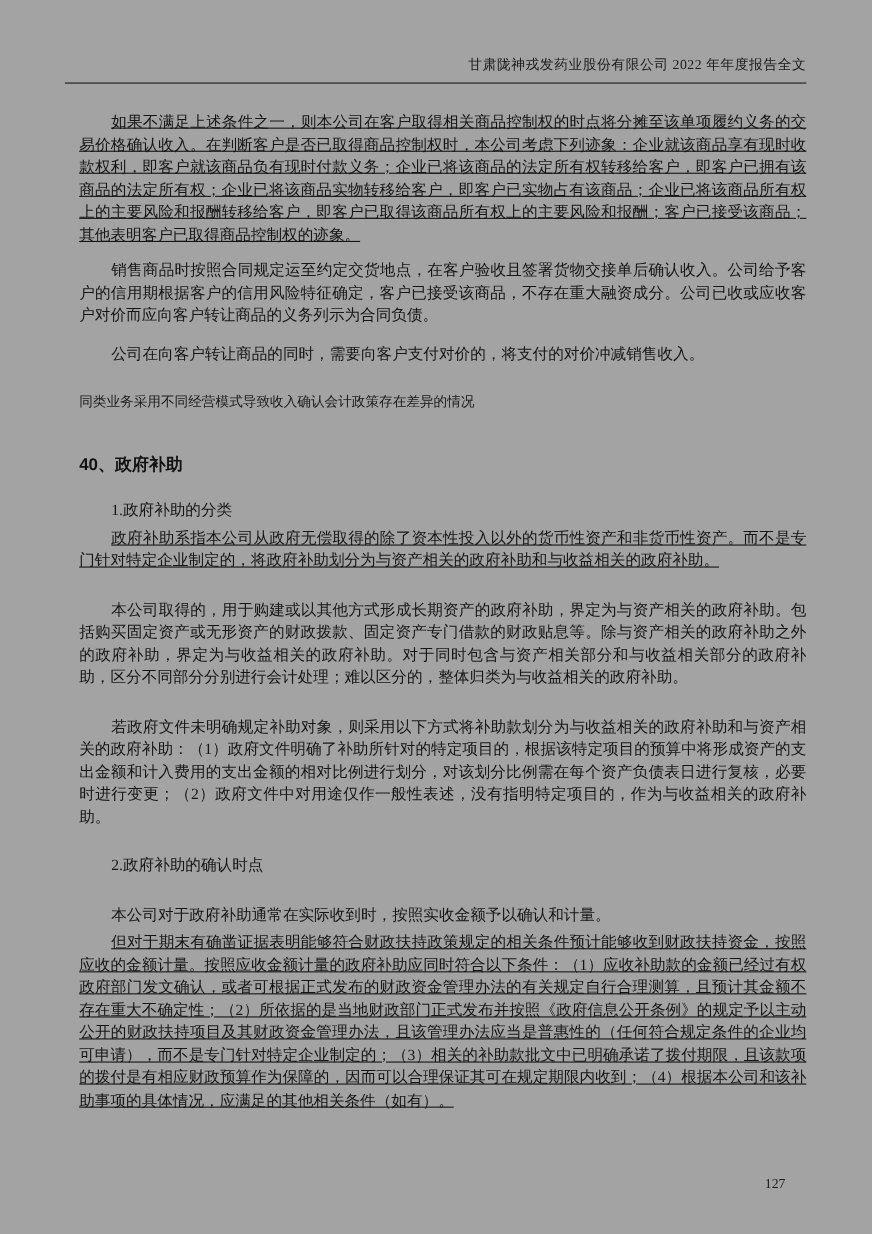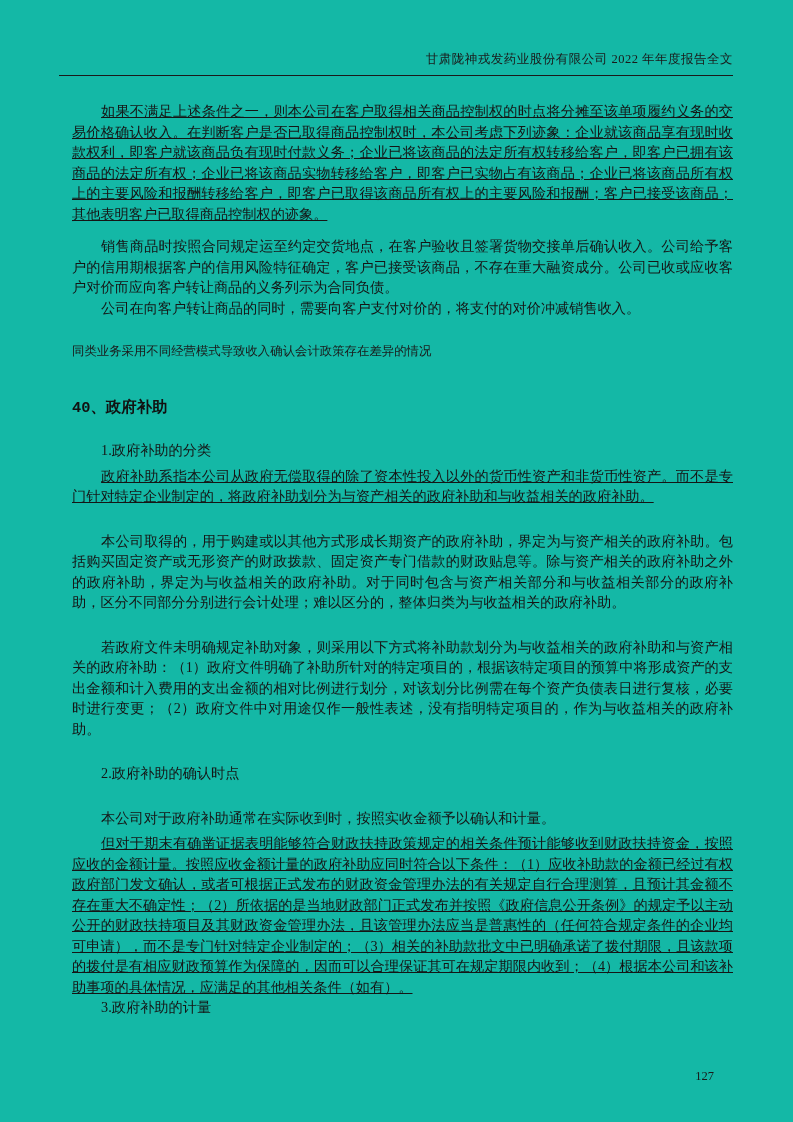--- a/index.html
+++ b/index.html
@@ -1,21 +1,21 @@
 <!DOCTYPE html>
 <html><head>
 <meta charset="utf-8">
 <style>
   * { margin: 0; padding: 0; box-sizing: border-box; }
   html, body { background: #ffffff; }
   .page {
     position: relative;
     width: 793px;
     height: 1122px;
-    background: #14b8a6;
+    background: #a3a3a3;
     color: #151515;
     font-family: "Liberation Serif", "DejaVu Serif", serif;
     overflow: hidden;
   }
   .header {
     position: absolute;
     top: 51px;
     left: 59px;
     width: 674px;
     text-align: right;
@@ -54,28 +54,28 @@
   .note {
     font-size: 12.4px;
     line-height: 15px;
     font-family: "Liberation Sans", "DejaVu Sans", sans-serif;
     color: #1a1a1a;
   }
   .section-heading {
     font-size: 15.4px;
     line-height: 19px;
     font-weight: bold;
-    font-family: Liberation Mono, monospace;
+    font-family: Liberation Sans, sans-serif;
     color: #111111;
   }
   .mt5  { margin-top: 5px; text-decoration: underline; }
   .mt10 { margin-top: 24px; }
   .mt11 { margin-top: 26px; }
   .mt12 { margin-top: 12px; }
-  .mt14 { }
+  .mt14 { margin-top: 14px; }
   .mt22 { margin-top: 22px; }
   .mt40 { margin-top: 40px; }
   .page-number {
     position: absolute;
     top: 1068px;
     right: 79px;
     font-size: 12.5px;
     line-height: 16px;
     color: #1a1a1a;
   }
@@ -109,19 +109,18 @@
     <p class="para mt10">本公司取得的，用于购建或以其他方式形成长期资产的政府补助，界定为与资产相关的政府补助。包括购买固定资产或无形资产的财政拨款、固定资产专门借款的财政贴息等。除与资产相关的政府补助之外的政府补助，界定为与收益相关的政府补助。对于同时包含与资产相关部分和与收益相关部分的政府补助，区分不同部分分别进行会计处理；难以区分的，整体归类为与收益相关的政府补助。</p>
 
     <p class="para mt10">若政府文件未明确规定补助对象，则采用以下方式将补助款划分为与收益相关的政府补助和与资产相关的政府补助：（1）政府文件明确了补助所针对的特定项目的，根据该特定项目的预算中将形成资产的支出金额和计入费用的支出金额的相对比例进行划分，对该划分比例需在每个资产负债表日进行复核，必要时进行变更；（2）政府文件中对用途仅作一般性表述，没有指明特定项目的，作为与收益相关的政府补助。</p>
 
     <p class="subhead mt10">2.政府补助的确认时点</p>
 
     <p class="para mt10">本公司对于政府补助通常在实际收到时，按照实收金额予以确认和计量。</p>
 
     <p class="para mt5">但对于期末有确凿证据表明能够符合财政扶持政策规定的相关条件预计能够收到财政扶持资金，按照应收的金额计量。按照应收金额计量的政府补助应同时符合以下条件：（1）应收补助款的金额已经过有权政府部门发文确认，或者可根据正式发布的财政资金管理办法的有关规定自行合理测算，且预计其金额不存在重大不确定性；（2）所依据的是当地财政部门正式发布并按照《政府信息公开条例》的规定予以主动公开的财政扶持项目及其财政资金管理办法，且该管理办法应当是普惠性的（任何符合规定条件的企业均可申请），而不是专门针对特定企业制定的；（3）相关的补助款批文中已明确承诺了拨付期限，且该款项的拨付是有相应财政预算作为保障的，因而可以合理保证其可在规定期限内收到；（4）根据本公司和该补助事项的具体情况，应满足的其他相关条件（如有）。</p>
 
-    <p class="subhead mt14">3.政府补助的计量</p>
 
   </div>
 
   <div class="page-number">127</div>
 
 </div>
 
 </body></html>

